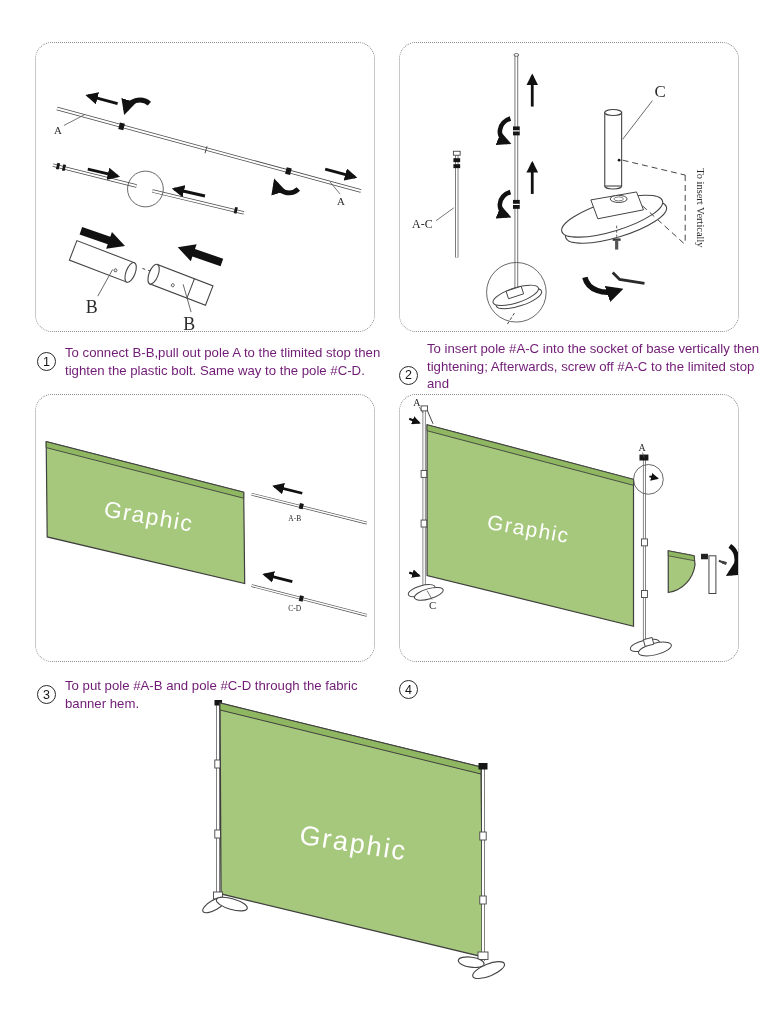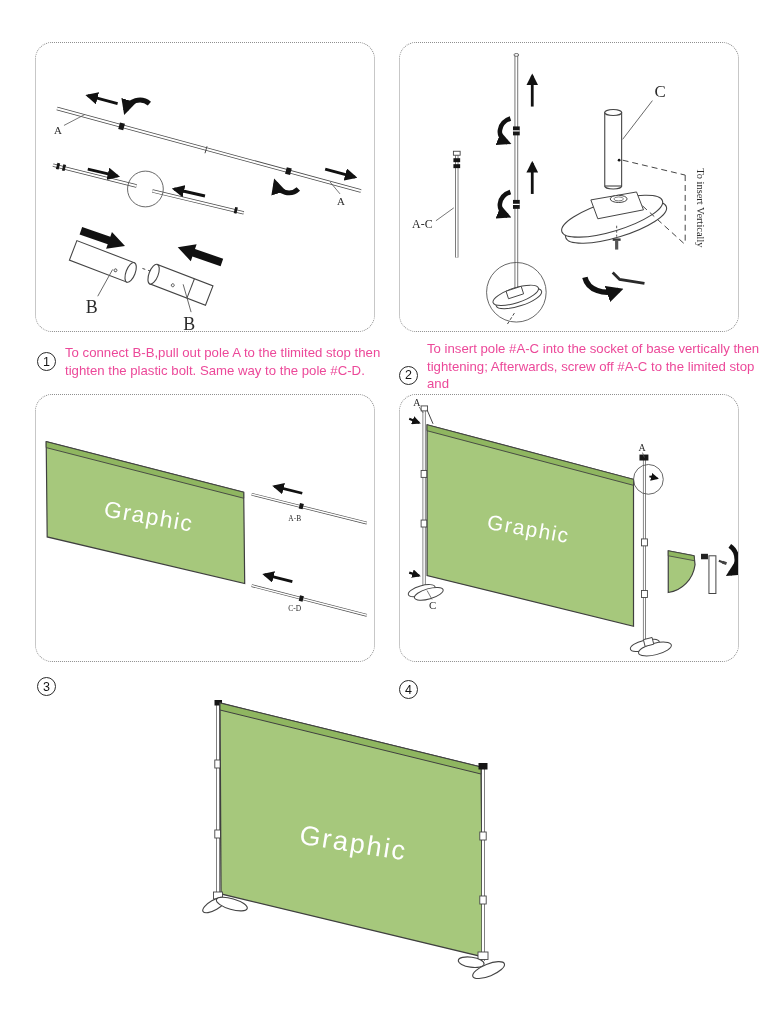--- a/index.html
+++ b/index.html
@@ -9,21 +9,21 @@
   .panel {
     position:absolute; border:1.6px dotted #8f8f8f; border-radius:17px; background:#fff;
   }
   .panel svg { display:block; width:100%; height:100%; }
   .step { position:absolute; display:flex; align-items:center; gap:9px; }
   .step-num {
     flex:0 0 auto; width:19px; height:19px; border:1.4px solid #2a2a2a; border-radius:50%;
     display:flex; align-items:center; justify-content:center;
     font-size:12.5px; color:#141414; background:#fff;
   }
-  .step-text { font-size:13.2px; line-height:1.34; color:#ec4899; white-space:pre-line; }
+  .step-text { font-size:13.2px; line-height:1.34; color:#701a75; white-space:pre-line; }
   .final-fig { position:absolute; }
   .lbl-serif { font-family:"Liberation Serif", serif; fill:#2a2a2a; }
   .graphic-txt { font-family:"Liberation Sans", sans-serif; fill:#ffffff; }
 </style>
 </head>
 <body>
 
 <div class="page">
 
   <div class="panel" style="left:35px; top:42px; width:340px; height:290px;">
@@ -268,20 +268,22 @@
           <line x1="321" y1="167" x2="326" y2="169" stroke="#3a3a3a" stroke-width="2"></line>
           <rect x="325" y="167" width="4.5" height="3" fill="#444" transform="rotate(20 325 167)"></rect>
         </g>
         <path d="M 332,152 C 341,158 342,174 332,180" fill="none" stroke="#111" stroke-width="4.8" marker-end="url(#p4k)"></path>
       </g>
     </svg>
   </div>
 
   <div class="step" style="left:37px; top:677px; width:360px;">
     <div class="step-num">3</div>
+    <div class="step-text">To put pole #A-B and pole #C-D through the fabric
+banner hem.</div>
   </div>
 
   <div class="step" style="left:399px; top:680px; width:366px;">
     <div class="step-num">4</div>
   </div>
 
   <div class="final-fig" style="left:180px; top:694px; width:400px; height:330px;">
     <svg viewBox="0 0 400 330" style="width:100%; height:100%;">
 
       <g>

